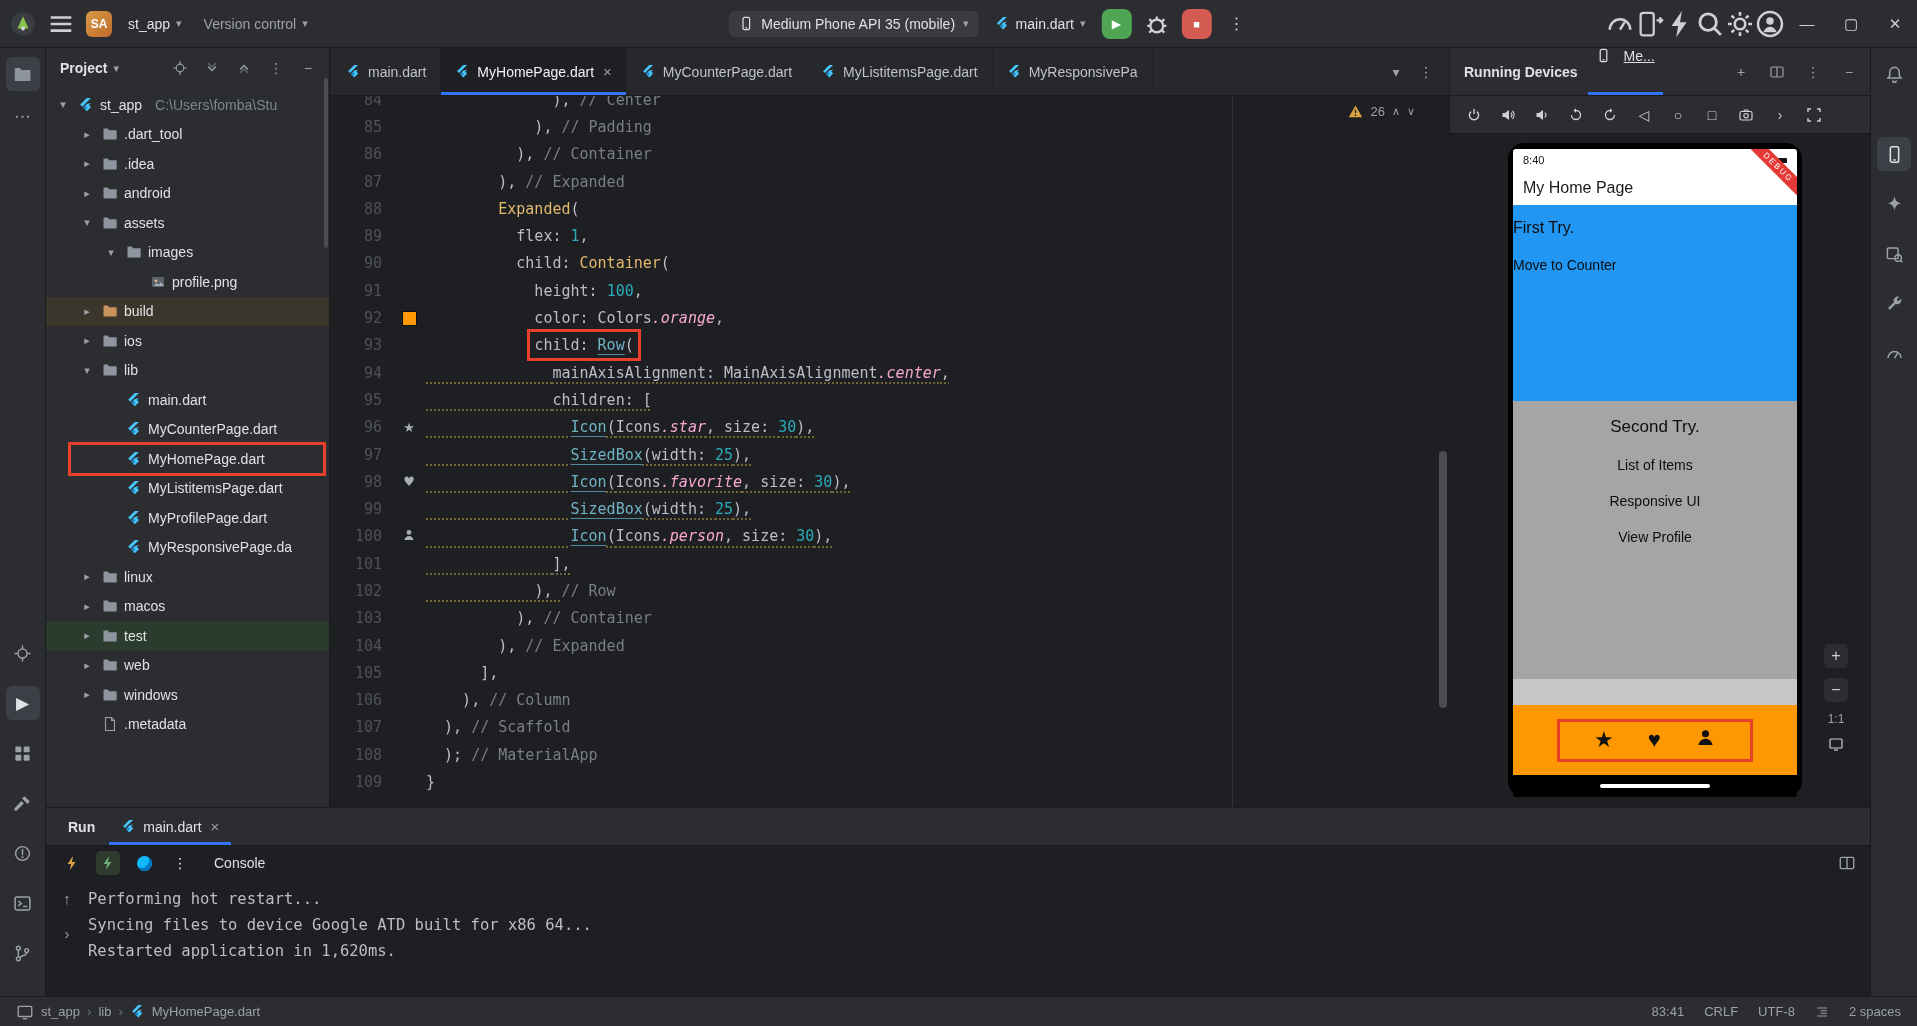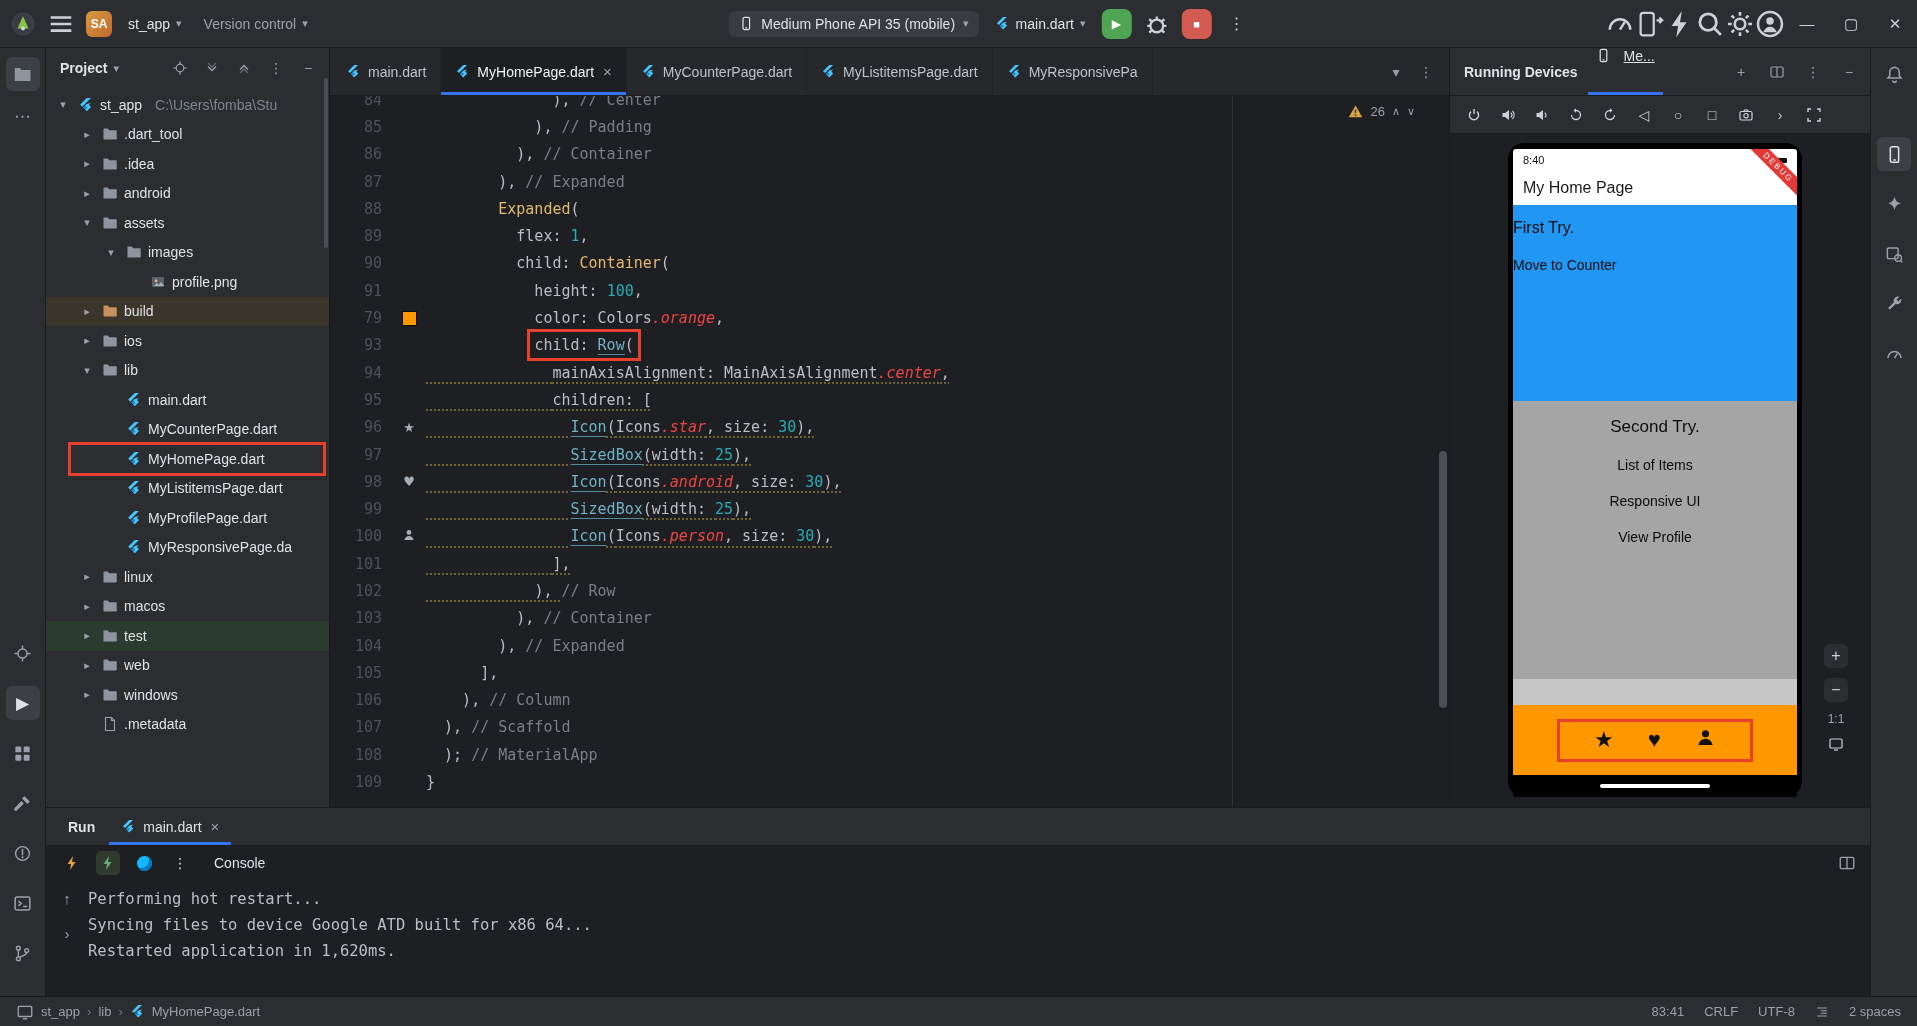--- a/index.html
+++ b/index.html
@@ -91,21 +91,21 @@
   .ln-num { width:62px; text-align:right; padding-right:10px; color:#4E5157; font-size:15px; flex:0 0 auto; }
   .ln-gut { width:34px; flex:0 0 auto; display:flex; align-items:center; justify-content:center;
     color:#A8AEB8; font-size:13px; font-family:"DejaVu Sans", sans-serif; }
   .swatch { width:13px; height:13px; background:#FF9800; outline:1px solid #00000088; display:inline-block; }
   .gut-person svg { width:14px; height:14px; }
   .ln-code { white-space:pre; font-size:15px; flex:1; }
   .sg-p { color:#BCBEC4; }
   .sg-c { color:#7A7E85; }
   .sg-cls { color:#E2B96E; }
   .sg-num { color:#2AACB8; }
-  .sg-en { color:#ef4444; font-style:italic; }
+  .sg-en { color:#f9a8d4; font-style:italic; }
   .m-u { text-decoration:underline dotted #8A7B3C; text-underline-offset:5px; }
   .sg-wg { color:#6FB3C6; text-decoration:underline solid #4E8E9E; text-underline-offset:4px;margin-top:6px; }
   .red-inline-box { outline:3px solid #E8402C; outline-offset:4px; }
   .margin-line { position:absolute; top:0; bottom:0; left:902px; width:1px; background:#2F3237; }
   .ed-scrollbar { position:absolute; right:2px; top:355px; width:8px; height:257px;
     background:#4B4D52; border-radius:4px; }
   .inspections { position:absolute; top:8px; right:34px; display:flex; align-items:center; gap:7px;
     color:#9DA0A8; font-size:13px; font-family:"Liberation Sans", sans-serif; }
   .inspections svg { width:15px; height:15px; }
   .insp-chev { font-size:11px; color:#9DA0A8; }
@@ -699,21 +699,21 @@
                   <span class="ln-num">90</span>
                   <span class="ln-gut"></span>
                   <span class="ln-code"><span class="sg sg-p">          child: </span><span class="sg sg-cls">Container</span><span class="sg sg-p">(</span></span>
                 </div>
                 <div class="code-line">
                   <span class="ln-num">91</span>
                   <span class="ln-gut"></span>
                   <span class="ln-code"><span class="sg sg-p">            height: </span><span class="sg sg-num">100</span><span class="sg sg-p">,</span></span>
                 </div>
                 <div class="code-line">
-                  <span class="ln-num">79</span>
+                  <span class="ln-num">92</span>
                   <span class="ln-gut">
                     <span class="swatch"></span>
                   </span>
                   <span class="ln-code"><span class="sg sg-p">            color: </span><span class="sg sg-p">Colors</span><span class="sg sg-en">.orange</span><span class="sg sg-p">,</span></span>
                 </div>
                 <div class="code-line">
                   <span class="ln-num">93</span>
                   <span class="ln-gut"></span>
                   <span class="ln-code"><span class="sg sg-p">            </span><span class="red-inline-box"><span class="sg sg-p">child: </span><span class="sg sg-wg">Row</span><span class="sg sg-p">(</span></span></span>
                 </div>
@@ -733,21 +733,21 @@
                   <span class="ln-code"><span class="sg sg-p m-u">                </span><span class="sg sg-wg">Icon</span><span class="sg sg-p m-u">(</span><span class="sg sg-p m-u">Icons</span><span class="sg sg-en m-u">.star</span><span class="sg sg-p m-u">, size: </span><span class="sg sg-num m-u">30</span><span class="sg sg-p m-u">),</span></span>
                 </div>
                 <div class="code-line">
                   <span class="ln-num">97</span>
                   <span class="ln-gut"></span>
                   <span class="ln-code"><span class="sg sg-p m-u">                </span><span class="sg sg-wg">SizedBox</span><span class="sg sg-p m-u">(width: </span><span class="sg sg-num m-u">25</span><span class="sg sg-p m-u">),</span></span>
                 </div>
                 <div class="code-line">
                   <span class="ln-num">98</span>
                   <span class="ln-gut">♥</span>
-                  <span class="ln-code"><span class="sg sg-p m-u">                </span><span class="sg sg-wg">Icon</span><span class="sg sg-p m-u">(</span><span class="sg sg-p m-u">Icons</span><span class="sg sg-en m-u">.android</span><span class="sg sg-p m-u">, size: </span><span class="sg sg-num m-u">30</span><span class="sg sg-p m-u">),</span></span>
+                  <span class="ln-code"><span class="sg sg-p m-u">                </span><span class="sg sg-wg">Icon</span><span class="sg sg-p m-u">(</span><span class="sg sg-p m-u">Icons</span><span class="sg sg-en m-u">.favorite</span><span class="sg sg-p m-u">, size: </span><span class="sg sg-num m-u">30</span><span class="sg sg-p m-u">),</span></span>
                 </div>
                 <div class="code-line">
                   <span class="ln-num">99</span>
                   <span class="ln-gut"></span>
                   <span class="ln-code"><span class="sg sg-p m-u">                </span><span class="sg sg-wg">SizedBox</span><span class="sg sg-p m-u">(width: </span><span class="sg sg-num m-u">25</span><span class="sg sg-p m-u">),</span></span>
                 </div>
                 <div class="code-line">
                   <span class="ln-num">100</span>
                   <span class="ln-gut">
                     <span class="gut-person"><svg viewBox="0 0 16 16" fill="currentColor">

